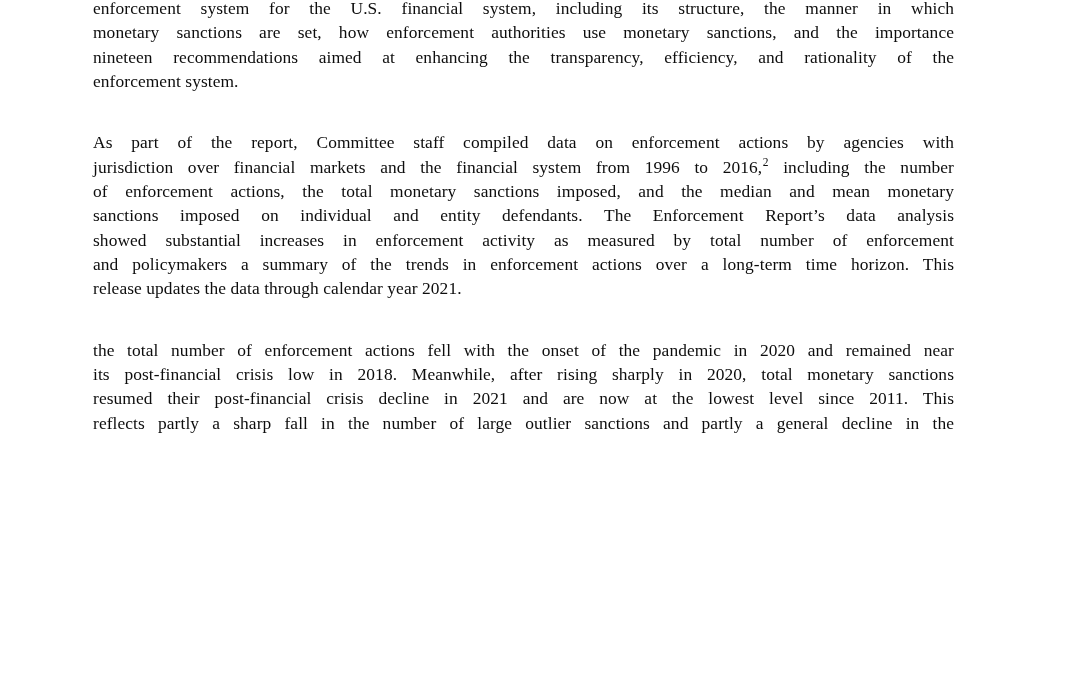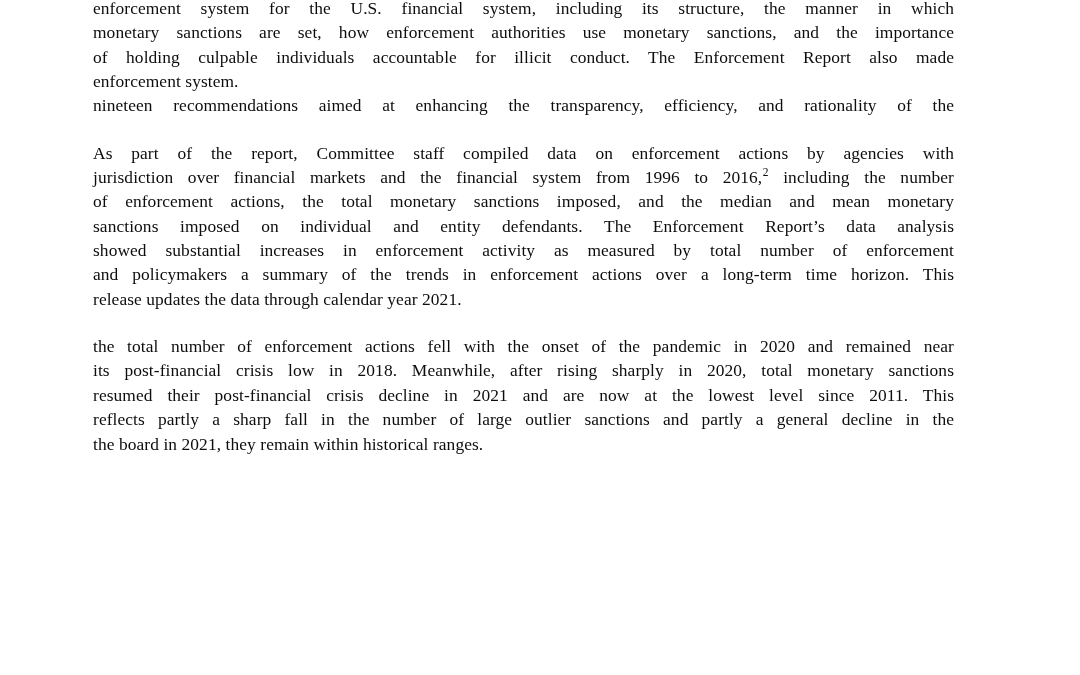--- a/index.html
+++ b/index.html
@@ -36,21 +36,21 @@
     margin: 0;
     font-size: 17.4px;
     line-height: 24.35px;
     text-align: justify;
     text-justify: inter-word;
     color: #0d0d0d;
     letter-spacing: 0.005em;
   }
 
   .para + .para {
-    margin-top: 23px;
+    margin-top: 37px;
   }
 
   
   .ln {
     display: block;
     text-align: justify;
     text-align-last: justify;
     white-space: pre-wrap;
   }
   .ln.last {
@@ -67,38 +67,36 @@
 </head>
 <body>
 
 <div class="page">
 
   <div class="text-column">
 
     <p class="para">
       <span class="ln">enforcement system for the U.S. financial system, including its structure, the manner in which</span>
       <span class="ln">monetary sanctions are set, how enforcement authorities use monetary sanctions, and the importance</span>
-      <span class="ln">of holding culpable individuals accountable for illicit conduct. The Enforcement Report also made</span>
+      <span class="ln">nineteen recommendations aimed at enhancing the transparency, efficiency, and rationality of the</span>
       <span class="ln last">enforcement system.</span>
-      <span class="ln">nineteen recommendations aimed at enhancing the transparency, efficiency, and rationality of the</span>
     </p>
 
     <p class="para">
       <span class="ln">As part of the report, Committee staff compiled data on enforcement actions by agencies with</span>
       <span class="ln"><span>jurisdiction over financial markets and the financial system from 1996 to 2016,</span><sup class="fn">2</sup><span> including the number</span></span>
       <span class="ln">of enforcement actions, the total monetary sanctions imposed, and the median and mean monetary</span>
       <span class="ln">sanctions imposed on individual and entity defendants. The Enforcement Report’s data analysis</span>
       <span class="ln">showed substantial increases in enforcement activity as measured by total number of enforcement</span>
       <span class="ln">and policymakers a summary of the trends in enforcement actions over a long-term time horizon. This</span>
       <span class="ln last">release updates the data through calendar year 2021.</span>
     </p>
 
     <p class="para">
       <span class="ln">the total number of enforcement actions fell with the onset of the pandemic in 2020 and remained near</span>
       <span class="ln">its post-financial crisis low in 2018. Meanwhile, after rising sharply in 2020, total monetary sanctions</span>
       <span class="ln">resumed their post-financial crisis decline in 2021 and are now at the lowest level since 2011. This</span>
       <span class="ln">reflects partly a sharp fall in the number of large outlier sanctions and partly a general decline in the</span>
-      <span class="ln last">the board in 2021, they remain within historical ranges.</span>
     </p>
 
   </div>
 
 </div>
 
 </body></html>

